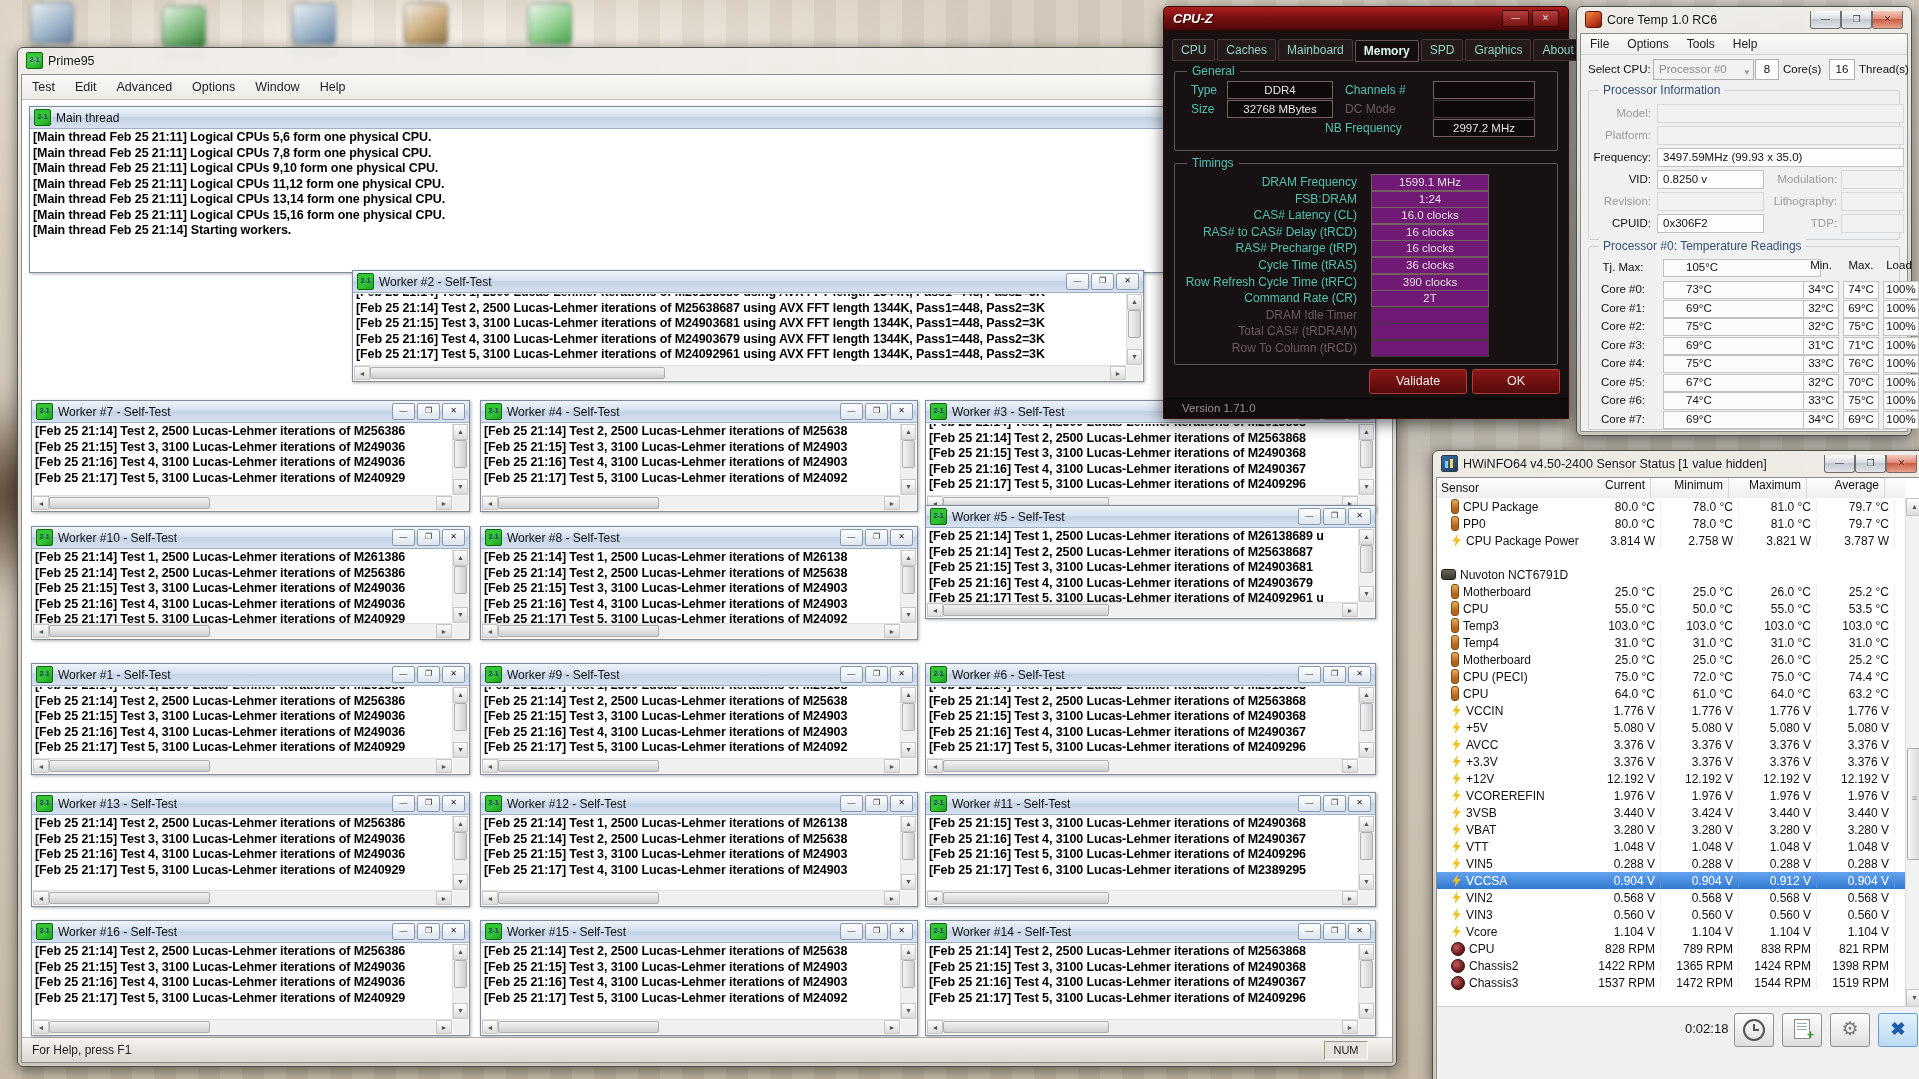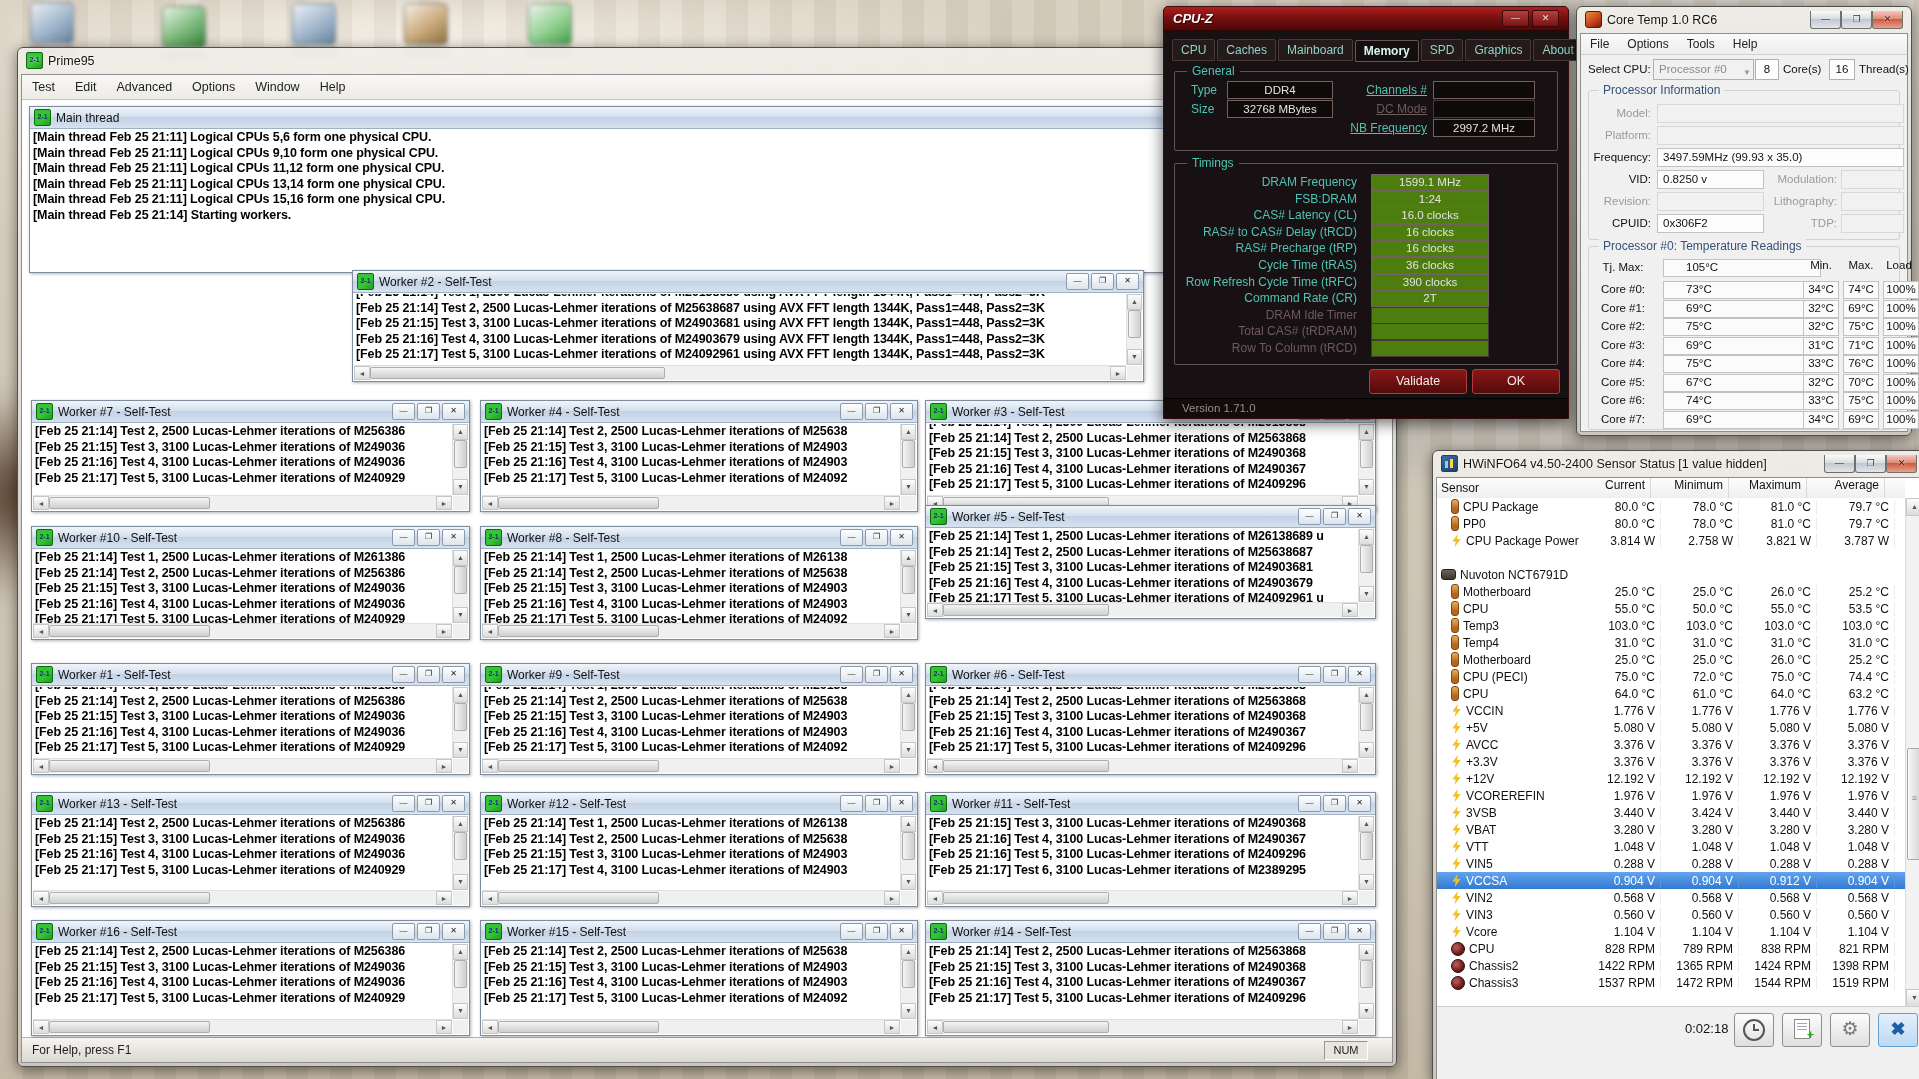--- a/index.html
+++ b/index.html
@@ -90,30 +90,30 @@
   .cpuz-title .t{color:#fff;font-style:italic;font-weight:bold;font-size:13px;text-shadow:1px 1px 1px #300;}
   .czcap{margin-left:auto;display:flex;gap:3px;}
   .czb{width:25px;height:15px;border:1px solid #3a0808;border-radius:2px;color:#f3dcdc;font-size:9px;line-height:14px;text-align:center;
      background:linear-gradient(180deg,#b54040,#7a1212);}
   .cpuz-tabs{display:flex;gap:2px;margin:8px 8px 0 8px;}
   .cz-tab{padding:3px 8px;font-size:12px;color:#8fd2c6;background:#241a1a;border:1px solid #4a3838;border-radius:2px 2px 0 0;}
   .cz-tab.active{background:#140e0e;color:#d9f5ef;border-color:#6a5555;position:relative;top:1px;font-weight:bold;}
   .cz-group{position:absolute;left:10px;right:10px;border:1px solid #5f5353;border-radius:2px;}
   .cz-glabel{position:absolute;top:-8px;left:12px;background:#181113;padding:0 5px;color:#4fc2b2;font-size:12px;}
   .cz-lab{position:absolute;color:#4fc2b2;font-size:12px;white-space:nowrap;}
-  .cz-lab.r{text-align:right;text-decoration:underline;}
+  .cz-lab.r{text-align:left;}
   .cz-lab.dis{color:#6e5a5a;}
   .cz-box{position:absolute;height:16px;line-height:16px;border:1px solid #756060;background:#0f0a0a;
      color:#e6e2e2;font-size:11.5px;text-align:center;}
   .cz-box.dis{border-color:#463838;}
   .cz-trow{position:relative;height:16.6px;}
   .cz-tlabel{position:absolute;right:200px;top:1px;color:#4fc2b2;font-size:12px;white-space:nowrap;}
   .cz-tlabel.dis{color:#6e5a5a;}
   .cz-tbox{position:absolute;left:196px;top:0;width:116px;height:15px;line-height:15px;border:1px solid #756060;
-     background:#4d7c0f;color:#e6e2e2;font-size:11.5px;text-align:center;}
+     background:#701a75;color:#e6e2e2;font-size:11.5px;text-align:center;}
   .cz-tbox.dis{border-color:#463838;}
   .cz-btn{position:absolute;height:23px;border:1px solid #b23a3a;border-radius:3px;color:#f5eaea;font-size:12.5px;
      text-align:center;line-height:22px;background:linear-gradient(180deg,#8a1818,#550a0a);}
   .cz-version{position:absolute;left:0;right:0;bottom:0;height:19px;background:#120c0c;border-top:1px solid #000;
      color:#9b8c8c;font-size:11.5px;line-height:19px;padding-left:18px;}
 
   
   .coretemp{left:1576px;top:6px;width:334px;height:428px;z-index:35;}
   .ct-ico{width:15px;height:15px;flex:0 0 15px;border-radius:3px;border:1px solid #5e1408;
      background:linear-gradient(145deg,#f08c3a,#c3401d 60%,#7e1a0a);}
@@ -238,20 +238,21 @@
     <div class="mdi" id="mdi">
 
       <div class="child" style="left:7px;top:6px;width:1340px;height:165px;z-index:1">
         <div class="child-title">
           <span class="p95ico"></span>
           <span>Main thread</span>
         </div>
         <div class="child-body">
           <div class="logpane noscroll" id="mt-pane">
               <div class="logline">[Main thread Feb 25 21:11] Logical CPUs 5,6 form one physical CPU.</div>
+              <div class="logline">[Main thread Feb 25 21:11] Logical CPUs 7,8 form one physical CPU.</div>
               <div class="logline">[Main thread Feb 25 21:11] Logical CPUs 9,10 form one physical CPU.</div>
               <div class="logline">[Main thread Feb 25 21:11] Logical CPUs 11,12 form one physical CPU.</div>
               <div class="logline">[Main thread Feb 25 21:11] Logical CPUs 13,14 form one physical CPU.</div>
               <div class="logline">[Main thread Feb 25 21:11] Logical CPUs 15,16 form one physical CPU.</div>
               <div class="logline">[Main thread Feb 25 21:14] Starting workers.</div>
             </div>
         </div>
       </div>
 
     <div class="child" style="left: 330px; top: 170px; width: 790px; height: 110px; z-index: 3;">

